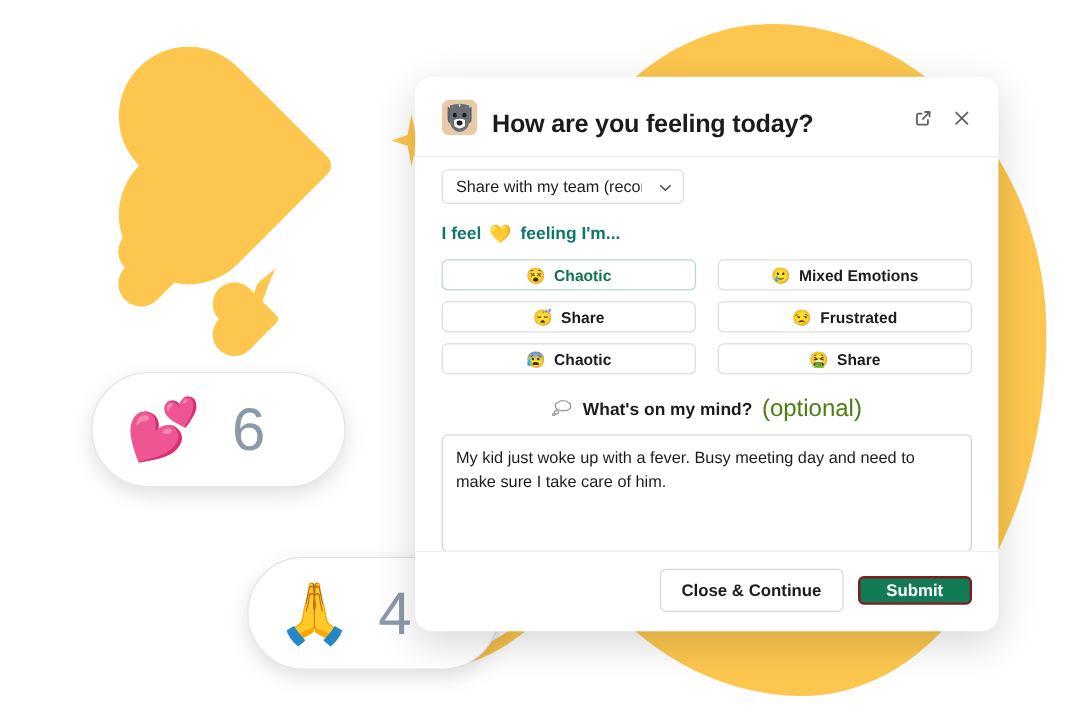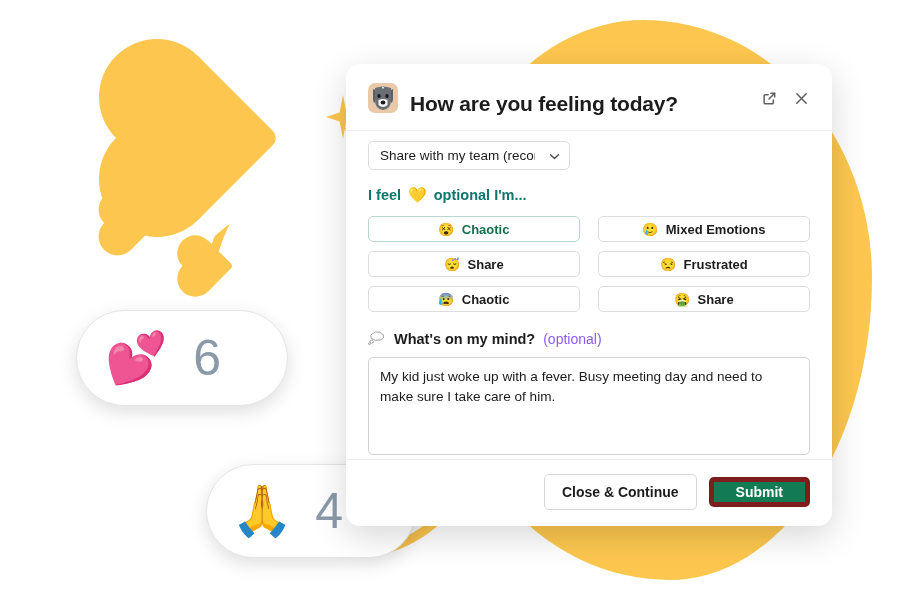--- a/index.html
+++ b/index.html
@@ -222,25 +222,26 @@
   }
 
   .mind-label {
     font-size: 14.5px;
     font-weight: bold;
     color: #1d1c1d;
     display: flex;
     align-items: center;
     gap: 8px;
     margin-bottom: 9px;
+    justify-content: center;
   }
   .mind-label .optional {
     font-weight: normal;
-    color: #8b5cf6;
-    font-size: 14px;
+    color: #4d7c0f;
+    font-size: 20px;
   }
 
   .note-area {
     width: 100%;
     height: 98px;
     border: 1px solid #d0d2d5;
     border-radius: 5px;
     padding: 9px 11px;
     font-family: "Liberation Sans", sans-serif;
     font-size: 13.6px;
@@ -271,21 +272,21 @@
     white-space: nowrap;
   }
   .btn-secondary {
     background: #ffffff;
     border: 1px solid #d7d7d7;
     color: #1d1c1d;
     padding: 9px 17px;
   }
   .btn-primary {
     background: #127a55;
-    border: 5px solid #7f1d1d;
+    border: 2px solid #7f1d1d;
     color: #ffffff;
     padding: 2px 22px;
   }
 </style>
 </head>
 <body>
 
 <div id="stage">
 
   <div class="deco blob"></div>
@@ -347,21 +348,21 @@
             <svg width="11" height="7" viewBox="0 0 12 8" fill="none" stroke="currentColor" stroke-width="1.5" stroke-linecap="round" stroke-linejoin="round">
               <path d="M1.5 2 L6 6.3 L10.5 2"></path>
             </svg>
           </span>
         </div>
       </div>
 
       <div class="ifeel">
         <span>I feel</span>
         <span class="heart-emoji">💛</span>
-        <span>optional I'm...</span>
+        <span>feeling I'm...</span>
       </div>
 
       <div class="mood-grid">
         <div class="mood-btn selected">
           <span class="m-emoji">😵</span>
           <span>Chaotic</span>
         </div>
         <div class="mood-btn">
           <span class="m-emoji">🥲</span>
           <span>Mixed Emotions</span>

